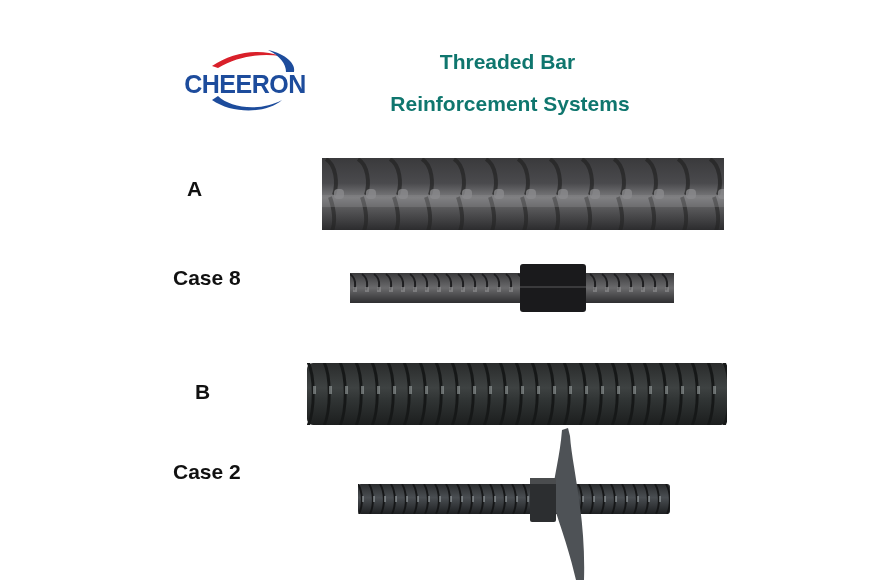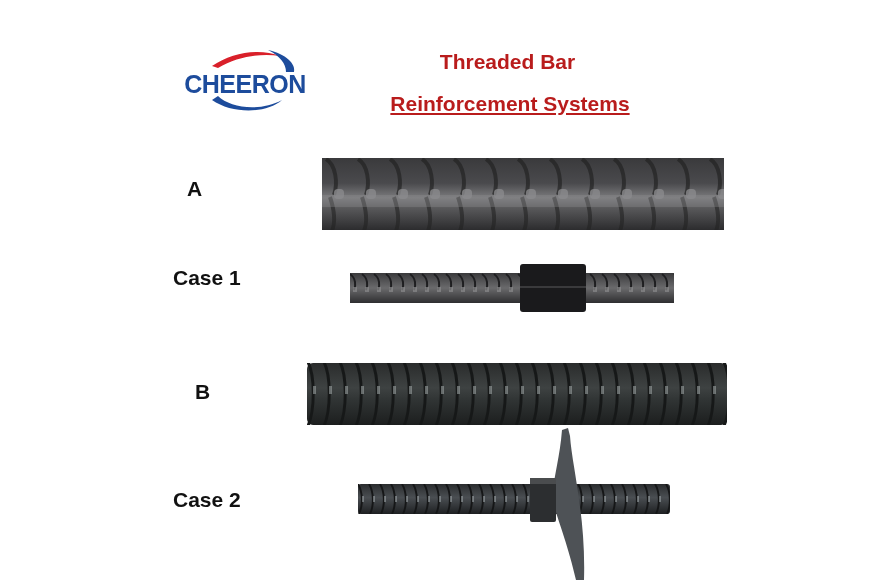--- a/index.html
+++ b/index.html
@@ -4,29 +4,29 @@
 <style>
   html, body { margin: 0; padding: 0; }
   body {
     width: 870px; height: 580px; background: #ffffff; position: relative; overflow: hidden;
     font-family: "Liberation Sans", "DejaVu Sans", sans-serif;
   }
   .abs { position: absolute; }
   .logo { left: 182px; top: 42px; width: 126px; height: 72px; }
   .logo svg { width: 100%; height: 100%; display: block; }
   .title {
-    color: #b91c1c; font-weight: bold; font-size: 21px; text-align: center; white-space: nowrap;
+    color: #0f766e; font-weight: bold; font-size: 21px; text-align: center; white-space: nowrap;
   }
   .title1 { left: 380px; top: 50px; width: 255px; }
-  .title2 { left: 360px; top: 92px; width: 300px; text-decoration: underline; }
+  .title2 { left: 360px; top: 92px; width: 300px; }
   .label { color: #111; font-weight: bold; font-size: 21px; white-space: nowrap; }
   .lbl-a { left: 187px; top: 177px; }
   .lbl-c1 { left: 173px; top: 266px; }
   .lbl-b { left: 195px; top: 380px; }
-  .lbl-c2 { left: 173px; top: 488px; }
+  .lbl-c2 { left: 173px; top: 460px; }
   .bar svg { display: block; width: 100%; height: 100%; }
   .bar-a { left: 320px; top: 155px; width: 406px; height: 78px; }
   .bar-c1 { left: 348px; top: 262px; width: 328px; height: 52px; }
   .bar-b { left: 305px; top: 360px; width: 424px; height: 68px; }
   .bar-c2 { left: 356px; top: 426px; width: 318px; height: 154px; }
 </style>
 </head>
 <body>
 
 <div class="abs logo">
@@ -38,21 +38,21 @@
 
     <path d="M36 54 C 48 66, 78 70, 100 58 C 84 72, 50 72, 30 58 Z" fill="#1d4c9c"></path>
     <text x="63" y="51" text-anchor="middle" font-family="Liberation Sans, sans-serif" font-weight="bold" font-size="25" fill="#1d4c9c" letter-spacing="-0.5">CHEERON</text>
   </svg>
 </div>
 
 <div class="abs title title1">Threaded Bar</div>
 <div class="abs title title2">Reinforcement Systems</div>
 
 <div class="abs label lbl-a">A</div>
-<div class="abs label lbl-c1">Case 1</div>
+<div class="abs label lbl-c1">Case 8</div>
 <div class="abs label lbl-b">B</div>
 <div class="abs label lbl-c2">Case 2</div>
 
 <div class="abs bar bar-a">
   <svg viewBox="0 0 406 78" preserveAspectRatio="none">
     <defs>
       <linearGradient id="ga" x1="0" y1="0" x2="0" y2="1">
         <stop offset="0" stop-color="#3a3a3c"></stop>
         <stop offset="0.35" stop-color="#4a4a4d"></stop>
         <stop offset="0.55" stop-color="#7a7a7c"></stop>

